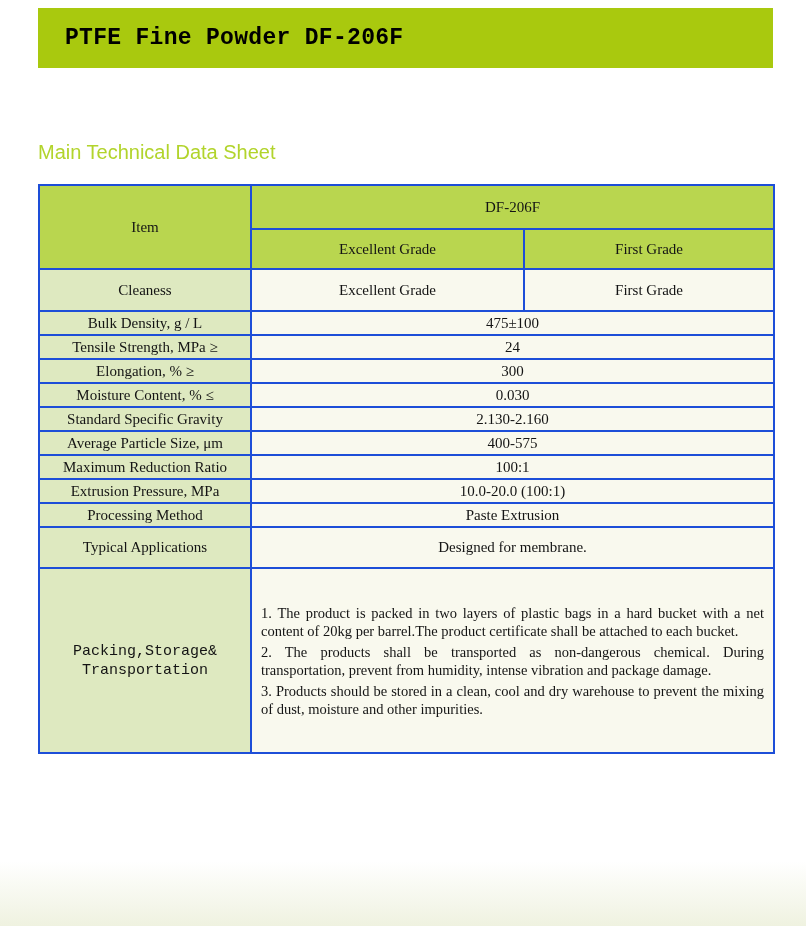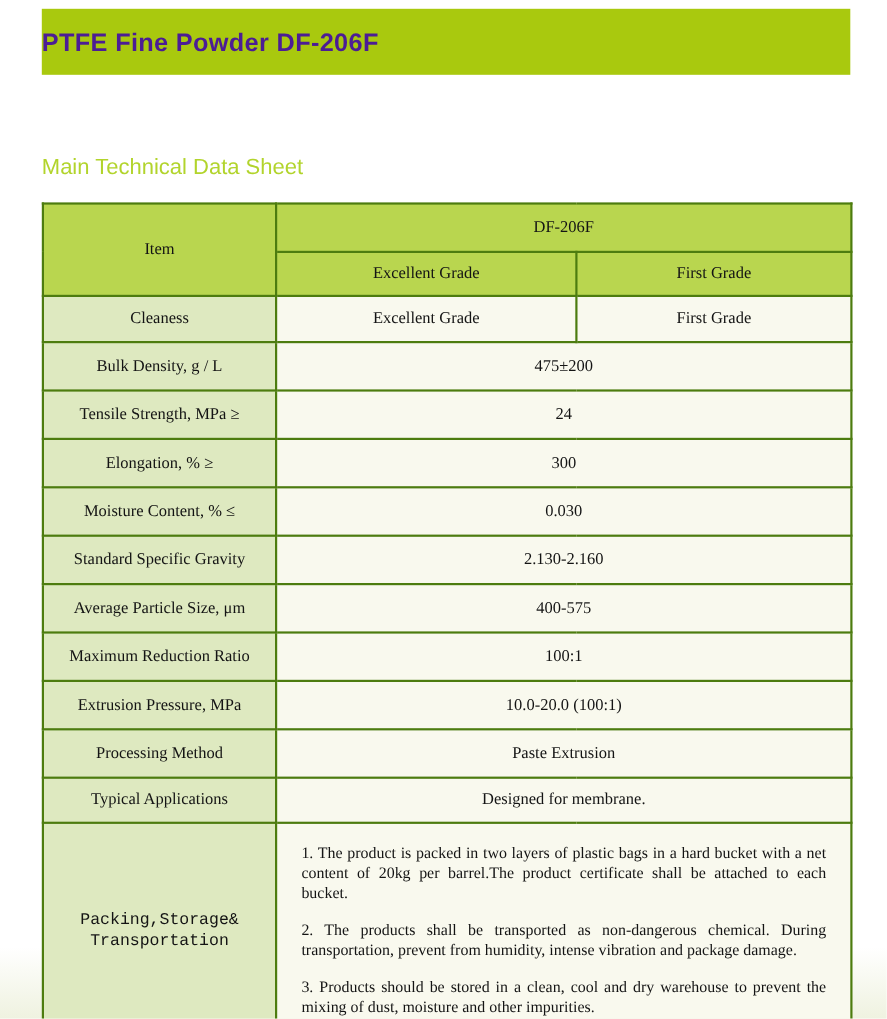--- a/index.html
+++ b/index.html
@@ -23,24 +23,25 @@
     position: absolute;
     left: 38px;
     top: 8px;
     width: 735px;
     height: 60px;
     background: #a9c90e;
     display: flex;
     align-items: center;
   }
   .banner-title {
-    font-family: Liberation Sans, sans-serif;
+    font-family: Liberation Mono, monospace;
     font-weight: bold;
     font-size: 23px;
-    color: #4c1d95;
+    color: #000000;
+    padding-left: 27px;
     letter-spacing: 0.3px;
   }
   .section-heading {
     position: absolute;
     left: 38px;
     top: 141px;
     font-family: "Liberation Sans", sans-serif;
     font-size: 20px;
     color: #b2d42c;
   }
@@ -50,46 +51,46 @@
     top: 184px;
     width: 735px;
     border-collapse: collapse;
     table-layout: fixed;
     border: 2px solid #3a3a31;
     font-family: "Liberation Serif", serif;
     font-size: 15px;
     color: #141414;
   }
   table.data-table td {
-    border: 2px solid #4d7c0f;
+    border: 2px solid #1d4ed8;
     text-align: center;
     vertical-align: middle;
     padding: 2px 6px;
   }
   .col-label { width: 212px; }
   .col-a     { width: 273px; }
   .col-b     { width: 250px; }
 
   td.hdr   { background: #b9d64f; }
   td.lbl   { background: #dee9c0; }
   td.val   { background: #f9f9ee; }
 
   tr.r-product  { height: 44px; }
   tr.r-grades   { height: 40px; }
   tr.r-clean    { height: 42px; margin-left: 48px; }
-  tr.r-std      { height: 44px; }
+  tr.r-std      { height: 24px; }
   tr.r-typical  { height: 41px; }
   tr.r-packing  { height: 185px; }
 
   td.packing-cell {
     text-align: justify;
     padding: 8px 11px 8px 13px;
   }
   td.packing-cell p {
-    margin: 16px;
+    margin: 3px;
     font-size: 14.5px;
     line-height: 18px;
     text-align: justify;
   }
   .packing-label div { line-height: 19px; font-family: Liberation Mono, monospace; }
 </style>
 </head>
 <body>
 
 <div class="page">
@@ -117,21 +118,21 @@
       </tr>
 
       <tr class="r-clean">
         <td class="lbl">Cleaness</td>
         <td class="val">Excellent Grade</td>
         <td class="val">First Grade</td>
       </tr>
 
       <tr class="r-std">
         <td class="lbl">Bulk Density, g / L</td>
-        <td class="val" colspan="2">475±200</td>
+        <td class="val" colspan="2">475±100</td>
       </tr>
       <tr class="r-std">
         <td class="lbl">Tensile Strength, MPa ≥</td>
         <td class="val" colspan="2">24</td>
       </tr>
       <tr class="r-std">
         <td class="lbl">Elongation, % ≥</td>
         <td class="val" colspan="2">300</td>
       </tr>
       <tr class="r-std">

